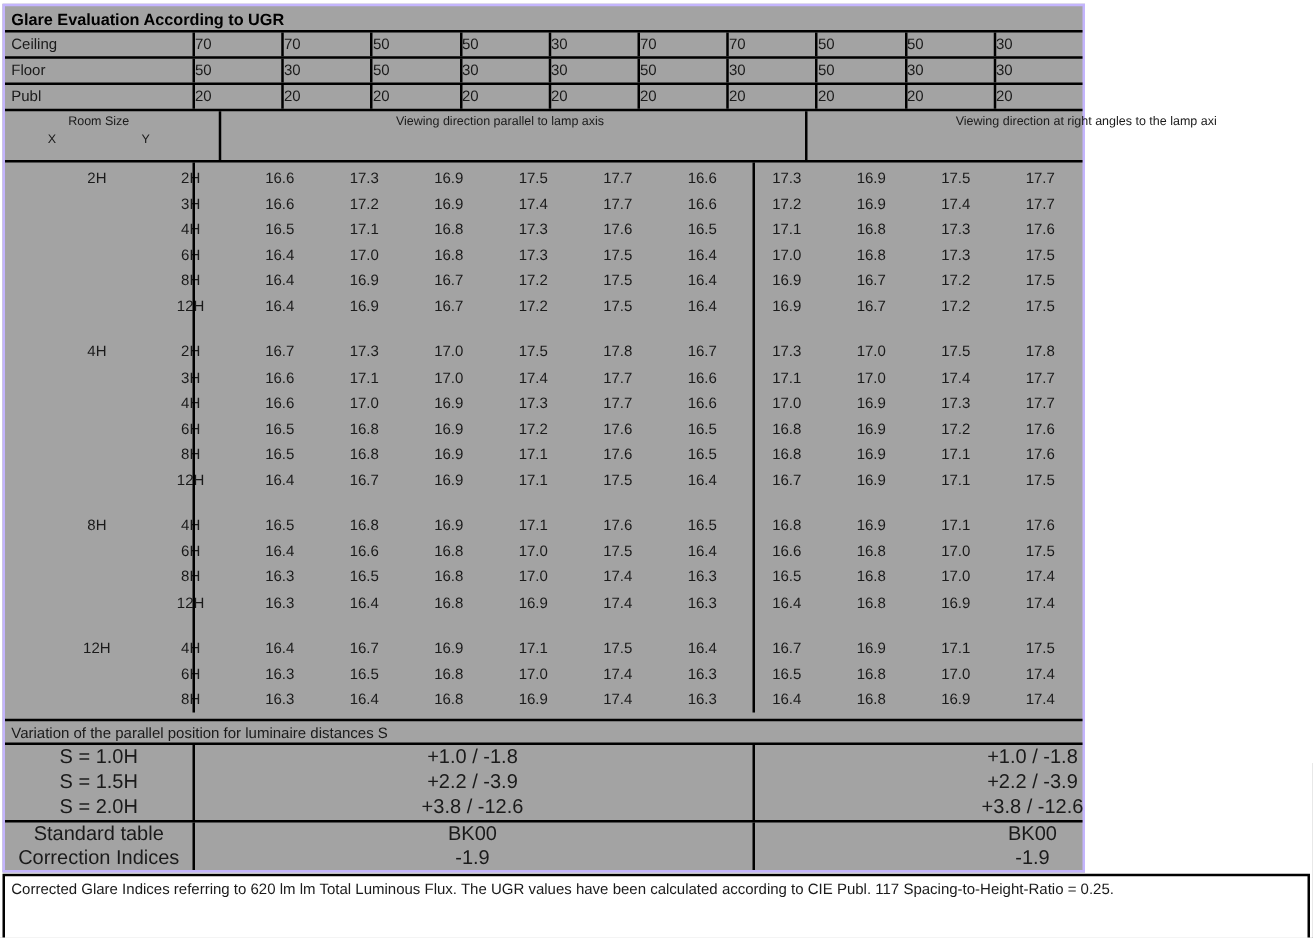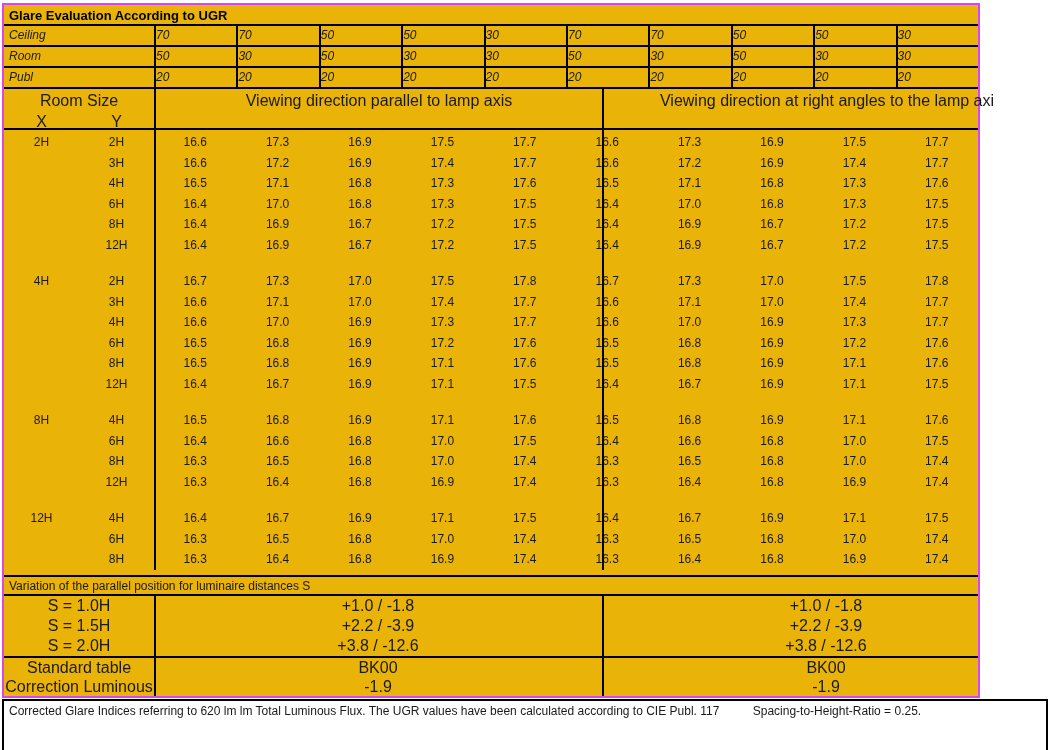--- a/index.html
+++ b/index.html
@@ -4,60 +4,60 @@
 <style>
   * { box-sizing: border-box; margin: 0; padding: 0; }
   html, body { background: #ffffff; }
   body {
     width: 1050px; height: 750px;
     font-family: "Liberation Sans", sans-serif;
     color: #1a1a1a;
     position: relative;
   }
   .ugr-table {
-    width: 978px;
+    width: 866px;
     margin: 3px 0 0 2px;
-    border: 2px solid #d946ef;
-    background: #eab308;
+    border: 2px solid #c4b5fd;
+    background: #a3a3a3;
   }
   
   .title-row {
     height: 21px; line-height: 21px;
     padding-left: 5px;
     font-size: 13px; font-weight: bold; color: #000;
     border-bottom: 2px solid #000;
   }
   
   .param-row {
     display: grid;
     grid-template-columns: 150px repeat(10, 1fr);
     height: 21px; line-height: 19px;
     font-size: 12px;
     border-bottom: 2px solid #000;
-    font-style: italic;
   }
   .param-row .p-label { padding-left: 5px; }
   .param-row .p-val { border-left: 2px solid #000; }
   
   .header-row {
     display: grid;
     grid-template-columns: 150px 448px 448px;
     height: 41px;
-    font-size: 16px;
+    font-size: 10px;
     border-bottom: 2px solid #000;
+    gap: 21px;
   }
   .room-size-cell { text-align: center; padding-top: 3px; }
   .xy-line { display: grid; grid-template-columns: 75px 75px; margin-top: 3px; }
   .viewing-cell { border-left: 2px solid #000; text-align: center; padding-top: 3px; }
   
   .tbody { position: relative; padding-top: 2px; }
   .vline { position: absolute; top: 0; bottom: 0; width: 2px; background: #000; }
   .vline.v1 { left: 150px; }
   .vline.v2 { left: 598px; }
-  .block { margin-bottom: 16px; }
+  .block { margin-bottom: 16px; padding-left: 36px; }
   .block:last-child { margin-bottom: 5px; }
   .body-row {
     display: grid;
     grid-template-columns: 75px 75px repeat(10, 1fr);
     height: 20.5px; line-height: 20.5px;
     font-size: 12px; text-align: center;
   }
   
   .var-header {
     border-top: 2px solid #000;
@@ -77,21 +77,21 @@
   
   .footer-box {
     width: 1046px;
     margin: 1px 0 0 2px;
     border: 2px solid #000;
     height: 55px;
     padding: 3px 5px;
     font-size: 12px;
     background: #fff;
   }
-  .footer-box .ratio { margin-left: 30px; }
+  .footer-box .ratio { }
 </style>
 </head>
 <body>
 
 <div class="ugr-table">
 
   <div class="title-row">Glare Evaluation According to UGR</div>
 
   <div id="param-rows">
       <div class="param-row">
@@ -101,21 +101,21 @@
         <div class="p-val">50</div>
         <div class="p-val">50</div>
         <div class="p-val">30</div>
         <div class="p-val">70</div>
         <div class="p-val">70</div>
         <div class="p-val">50</div>
         <div class="p-val">50</div>
         <div class="p-val">30</div>
       </div>
       <div class="param-row">
-        <div class="p-label">Room</div>
+        <div class="p-label">Floor</div>
         <div class="p-val">50</div>
         <div class="p-val">30</div>
         <div class="p-val">50</div>
         <div class="p-val">30</div>
         <div class="p-val">30</div>
         <div class="p-val">50</div>
         <div class="p-val">30</div>
         <div class="p-val">50</div>
         <div class="p-val">30</div>
         <div class="p-val">30</div>
@@ -450,21 +450,21 @@
 
   <div class="summary-section" id="summary-rows">
     <div class="vline v1"></div>
     <div class="vline v2"></div>
   <div class="three-col-row">
         <div>Standard table</div>
         <div>BK00</div>
         <div>BK00</div>
       </div>
       <div class="three-col-row">
-        <div>Correction Luminous</div>
+        <div>Correction Indices</div>
         <div>-1.9</div>
         <div>-1.9</div>
       </div>
     </div>
 
 </div>
 
 <div class="footer-box">
   <span>Corrected Glare Indices referring to 620 lm lm Total Luminous Flux. The UGR values have been calculated according to CIE Publ. 117</span>
   <span class="ratio">Spacing-to-Height-Ratio = 0.25.</span>

